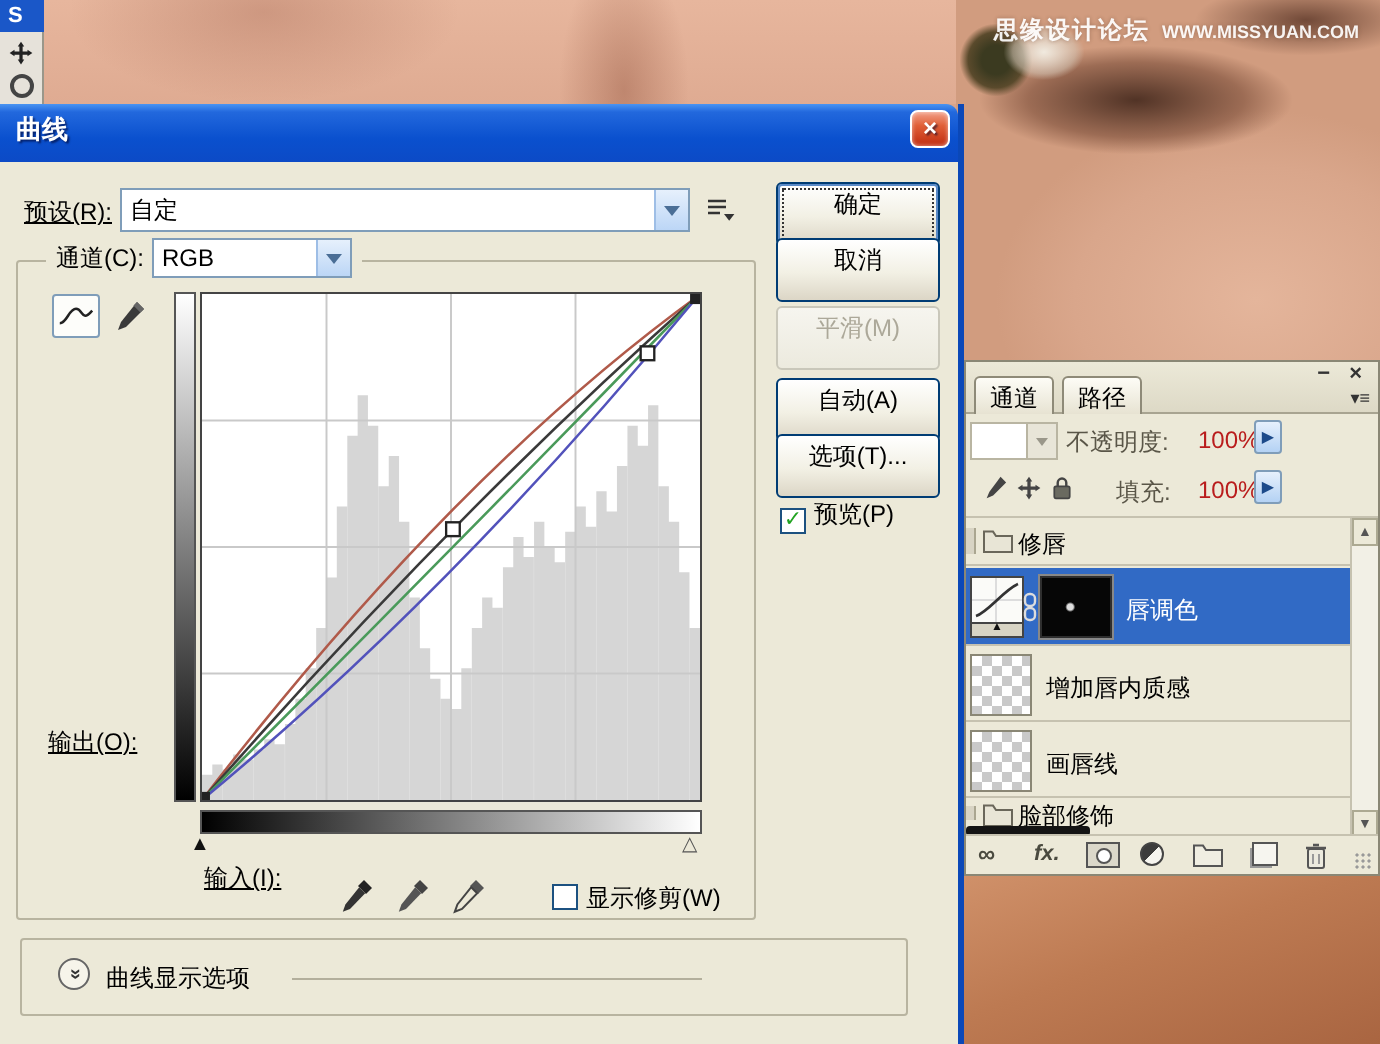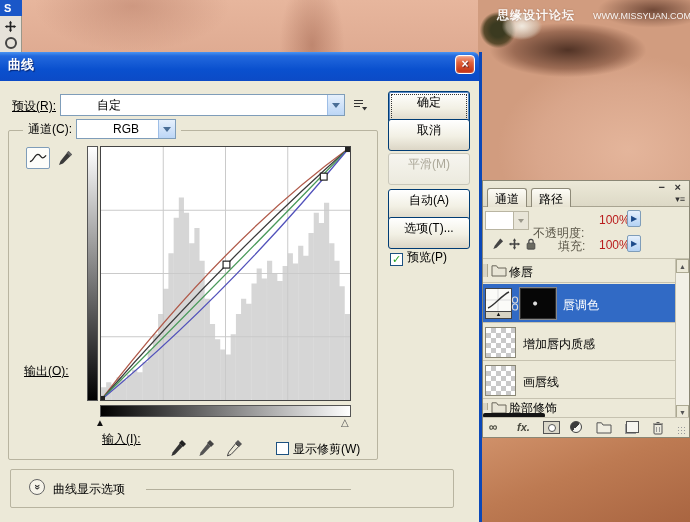--- a/index.html
+++ b/index.html
@@ -18,24 +18,24 @@
     background:
       radial-gradient(ellipse 26px 18px at 44px 26px, rgba(242,238,228,.95), rgba(214,200,184,.55) 60%, transparent 78%),
       radial-gradient(circle 24px at 20px 30px, #3b3a20 30%, #5a4a2c 58%, transparent 76%),
       radial-gradient(ellipse 98px 34px at 90px 50px, rgba(70,42,30,.92), rgba(104,60,42,.5) 55%, transparent 80%),
       radial-gradient(ellipse 75px 24px at 175px 10px, rgba(86,50,36,.78), transparent 74%),
       radial-gradient(ellipse 130px 95px at 150px 150px, #e4b59b, #d9a68b 70%, #d19c7f 100%),
       #dcab90; }
   #photo-bottom { left:482px; top:436px; width:208px; height:86px;
     background:linear-gradient(160deg,#d0916a 0%,#bd7a52 45%,#a96541 100%); }
 
-  #watermark { position:absolute; left:497px; top:7px; width:190px; display:flex; gap:18px;
+  #watermark { position:absolute; left:497px; top:7px; width:190px; display:flex; gap:6px;
     align-items:baseline; color:#fff; opacity:.92; text-shadow:0 0 2px rgba(120,80,60,.6); white-space:nowrap; }
   #watermark .cn { font-size:12px; font-weight:bold; letter-spacing:1px; }
-  #watermark .url { font-size:9px; font-weight:normal; }
+  #watermark .url { font-size:9px; font-weight:bold; }
 
   
   #app-logo { position:absolute; left:0; top:0; width:22px; height:16px; background:#1a57c8;
     color:#fff; font-weight:bold; font-size:11px; padding-left:4px; line-height:16px; }
   #tool-sliver { position:absolute; left:0; top:16px; width:22px; height:36px;
     background:#e6e2da; border-right:1px solid #9a978a; }
   #tool-sliver svg { display:block; margin:4px auto 0; }
   #tool-sliver .half-circle { width:12px; height:12px; border:2px solid #444; border-radius:50%; margin:4px auto 0; }
 
   
@@ -49,21 +49,21 @@
     text-align:center; line-height:17px; box-shadow:inset 0 0 2px rgba(255,255,255,.6); cursor:default; }
   #dlg-body { position:relative; width:479px; height:444px; background:#ece9d8; font-size:12px; color:#000; }
 
   .xp-btn { position:absolute; left:388px; width:82px; height:32px; text-align:center; line-height:20px;
     font-size:12px; color:#000; background:linear-gradient(#fff,#f2f0e4 55%,#dcd6c6);
     border:1px solid #003c74; border-radius:3px; }
   .xp-btn.default { box-shadow:0 0 0 1px #5a8ac8 inset; outline:1px dotted #333; outline-offset:-4px; }
   .xp-btn.disabled { color:#aca899; border-color:#c9c7ba; background:linear-gradient(#f6f5ef,#eceade); }
 
   .xp-select { position:absolute; height:22px; background:#fff; border:1px solid #7f9db9; display:flex; align-items:center; }
-  .xp-select .val { flex:1; padding-left:4px; font-size:12px; overflow:hidden; white-space:nowrap;margin-left:32px; }
+  .xp-select .val { flex:1; padding-left:4px; font-size:12px; overflow:hidden; white-space:nowrap; }
   .xp-select .btn { width:17px; height:100%; border-left:1px solid #9ebee6;
     background:linear-gradient(#e6f0fc,#bcd6f6); display:flex; align-items:center; justify-content:center; }
   .xp-select .btn i { width:0; height:0; border:4px solid transparent; border-top:5px solid #4a6e96; margin-top:4px; }
 
   .xp-check { width:13px; height:13px; background:#fff; border:1px solid #1c5180; display:inline-block;
     vertical-align:-2px; margin-right:4px; text-align:center; line-height:11px; font-size:11px; color:#21a321; font-weight:bold; }
   .u { text-decoration:underline; }
 
   .groupbox { position:absolute; border:1px solid #b8b4a0; border-radius:2px; }
   #channel-legend { position:absolute; top:-12px; left:14px; background:#ece9d8; padding:0 5px; display:flex; align-items:center; gap:4px; }
@@ -283,21 +283,21 @@
       <span id="panel-flyout">▾≡</span>
     </div>
 
     <div class="prow" id="row-blend">
       <div id="blend-stub">
           <span class="sp"></span>
           <span class="db">
             <i></i>
           </span>
         </div>
-      <span class="pval-label" style="left:50px;margin-top:12px;">不透明度:</span>
+      <span class="pval-label" style="left:50px;">不透明度:</span>
       <span class="pval" style="left:116px;">100%</span>
       <span class="spin-btn" style="left:144px;">▶</span>
     </div>
 
     <div class="prow" id="row-lock">
       <svg class="lock-ico" style="left:8px;" width="13" height="14" viewBox="0 0 14 14">
         <path d="M10 1 l3 3 -7 7 -3.5 1.5 1.5 -3.5z" fill="#444"></path>
       </svg>
       <svg class="lock-ico" style="left:25px;" width="13" height="14" viewBox="0 0 16 16">
         <path d="M8 1 L10 4 H9 V7 H12 V6 L15 8 L12 10 V9 H9 V12 H10 L8 15 L6 12 H7 V9 H4 V10 L1 8 L4 6 V7 H7 V4 H6 Z" fill="#444"></path>

